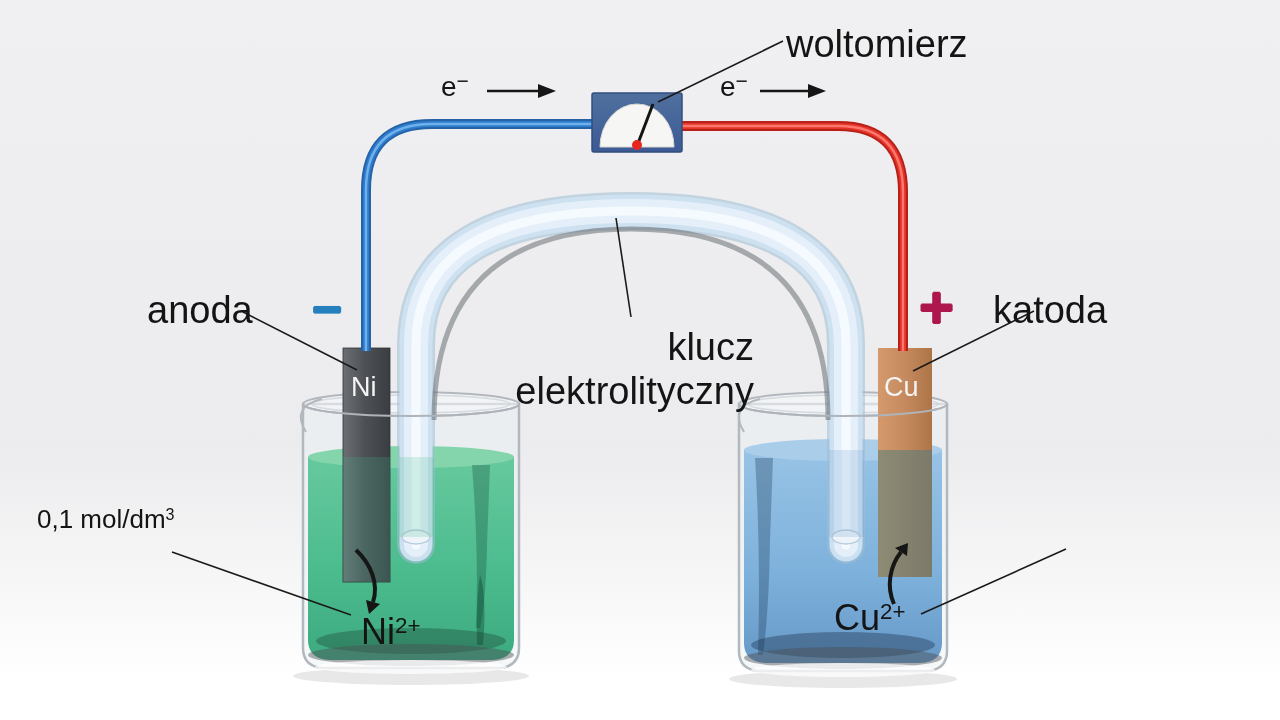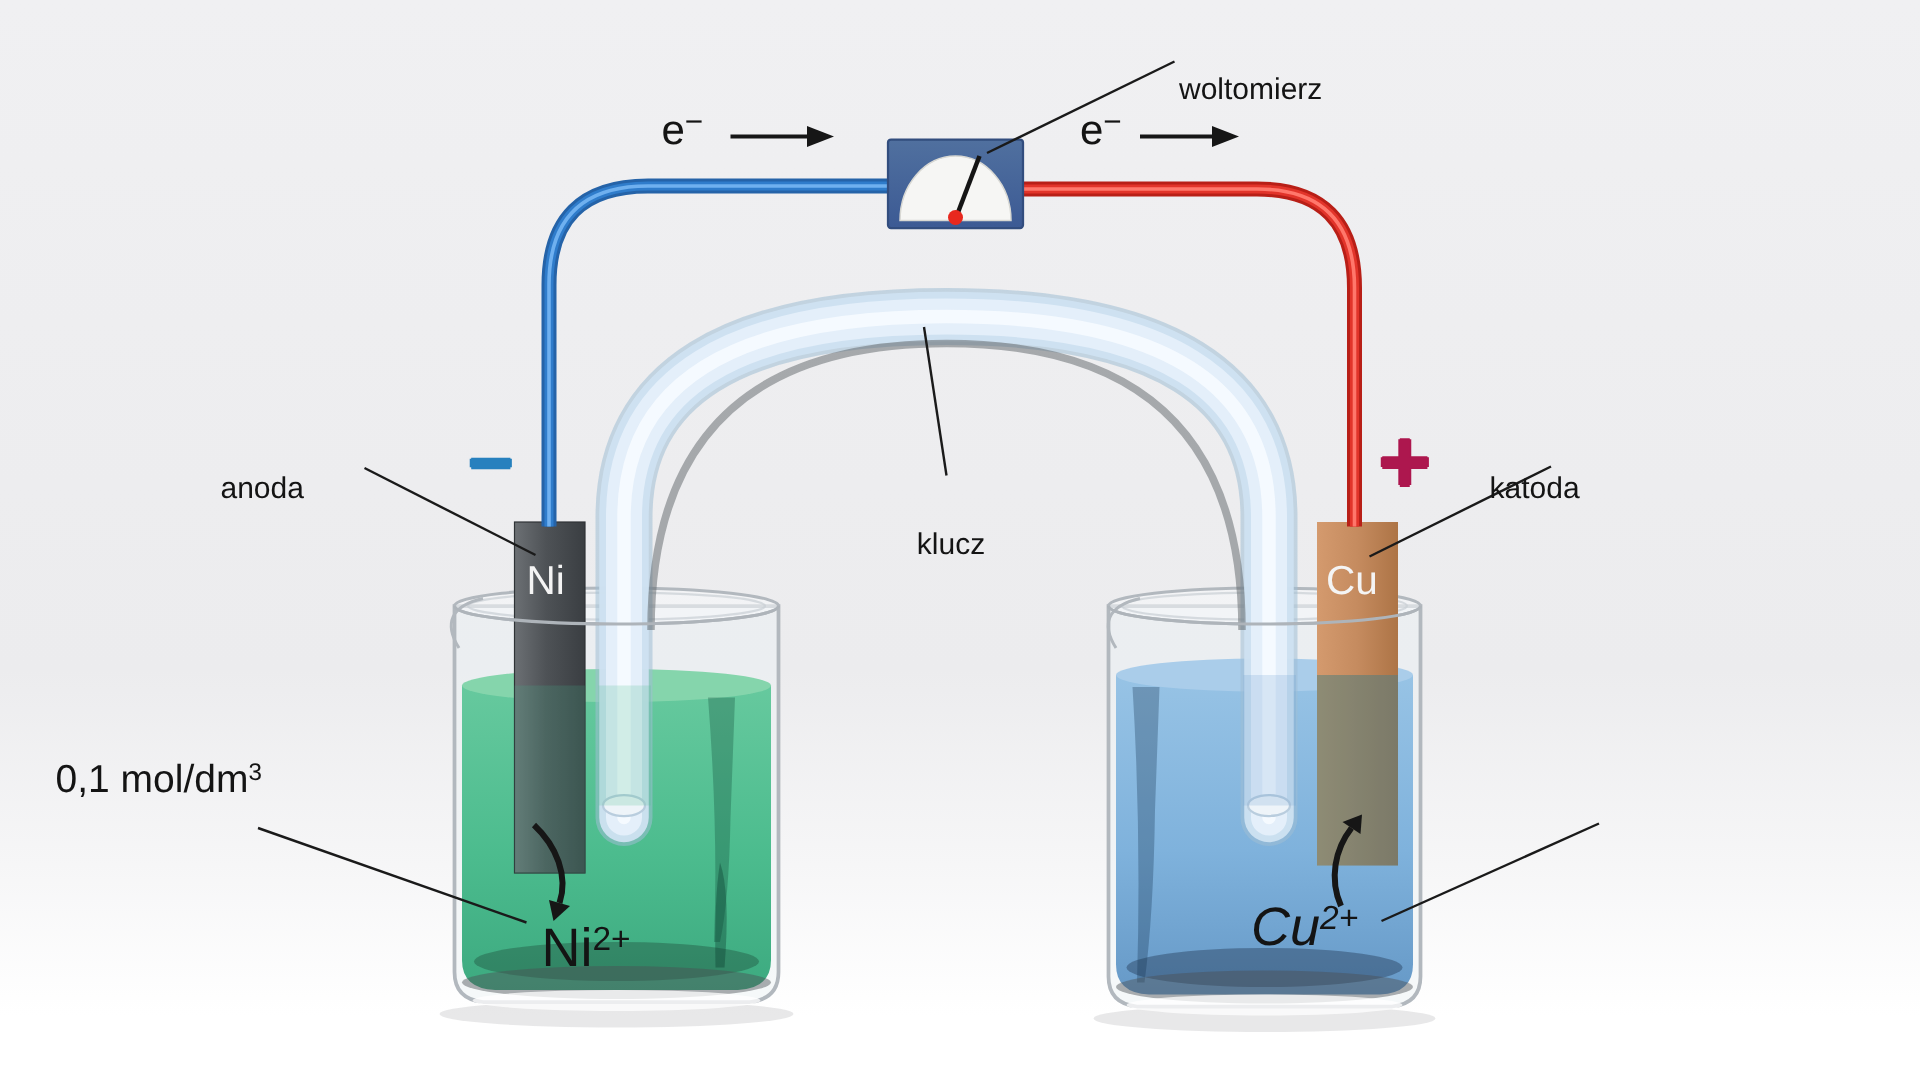--- a/index.html
+++ b/index.html
@@ -3,26 +3,26 @@
 <meta charset="utf-8">
 <style>
   html,body{margin:0;padding:0;background:#ddd;}
   .stage{
     position:relative;width:1280px;height:720px;overflow:hidden;
     background:linear-gradient(180deg,#f0f0f2 0%,#ededef 45%,#ececee 62%,#f6f6f7 80%,#ffffff 94%);
     font-family:"Liberation Sans", sans-serif;color:#141414;
   }
   .stage svg{position:absolute;left:0;top:0;}
   .label{position:absolute;white-space:nowrap;line-height:1.15;}
-  .fs30{font-size:20px;margin-top:26px;}
+  .fs30{font-size:38px;}
   .fs28{font-size:28px;}
   .fs27{font-size:27px;}
   .fs36{font-size:36px;}
   .white{color:#f4f4f4;}
-  .center{text-align:center;white-space:normal;}
+  .center{text-align:right;white-space:normal;}
   .sup{font-size:0.62em;position:relative;top:-0.48em;}
   .supE{font-size:0.75em;position:relative;top:-0.38em;letter-spacing:0;}
   .sub{font-size:0.62em;position:relative;top:0.25em;}
   .conc{font-size:26px;line-height:37px;}
   .minus-sign{color:#2780be;font-size:52px;font-weight:bold;line-height:1;
     text-shadow:0 1px 0 #2780be,0 -1px 0 #2780be,1px 0 0 #2780be,-1px 0 0 #2780be;}
   .plus-sign{color:#ad174e;font-size:60px;font-weight:bold;line-height:1;
     text-shadow:0 1px 0 #ad174e,0 -1px 0 #ad174e,1px 0 0 #ad174e,-1px 0 0 #ad174e;}
 </style>
 </head>
@@ -167,27 +167,28 @@
 <div class="label fs28" style="left:720px;top:71px;"><span>e</span><span class="supE">−</span></div>
 
 <div class="label fs30" style="left:147px;top:289px;">anoda</div>
 <div class="label fs30" style="left:993px;top:289px;">katoda</div>
 
 <div class="label minus-sign" style="left:312px;top:283px;">−</div>
 <div class="label plus-sign" style="left:919px;top:278px;">+</div>
 
 <div class="label fs30 center" style="left:514px;top:326px;width:240px;">
   <span>klucz</span><br>
+  <span>elektrolityczny</span>
 </div>
 
 <div class="label fs27 white" style="left:351px;top:372px;">Ni</div>
 <div class="label fs27 white" style="left:884px;top:372px;">Cu</div>
 
 <div class="label fs36" style="left:361px;top:611px;"><span>Ni</span><span class="sup">2+</span></div>
-<div class="label fs36" style="left:834px;top:597px;font-style:italic;"><span>Cu</span><span class="sup">2+</span></div>
+<div class="label fs36" style="left:834px;top:597px;"><span>Cu</span><span class="sup">2+</span></div>
 
 <div class="label conc" style="left:37px;top:501px;">
   <span><span>0,1 mol/dm</span><span class="sup">3</span></span><br>
 </div>
 
 <div class="label conc center" style="left:1068px;top:501px;width:200px;">
   <br>
 </div>
 
 </div>

